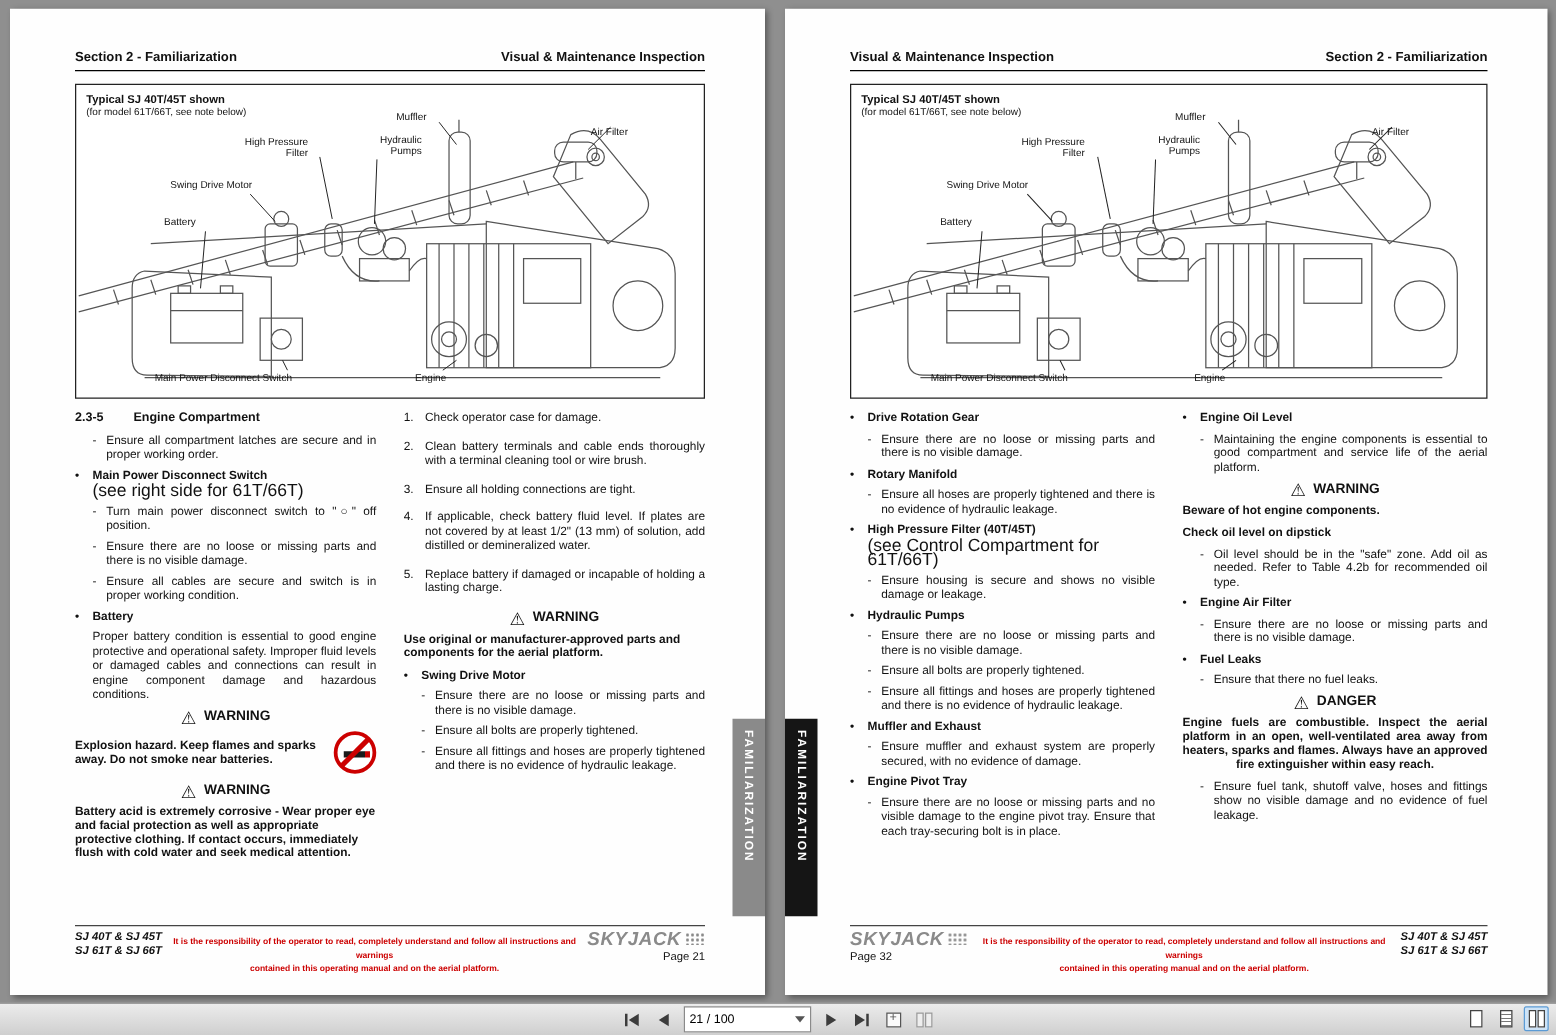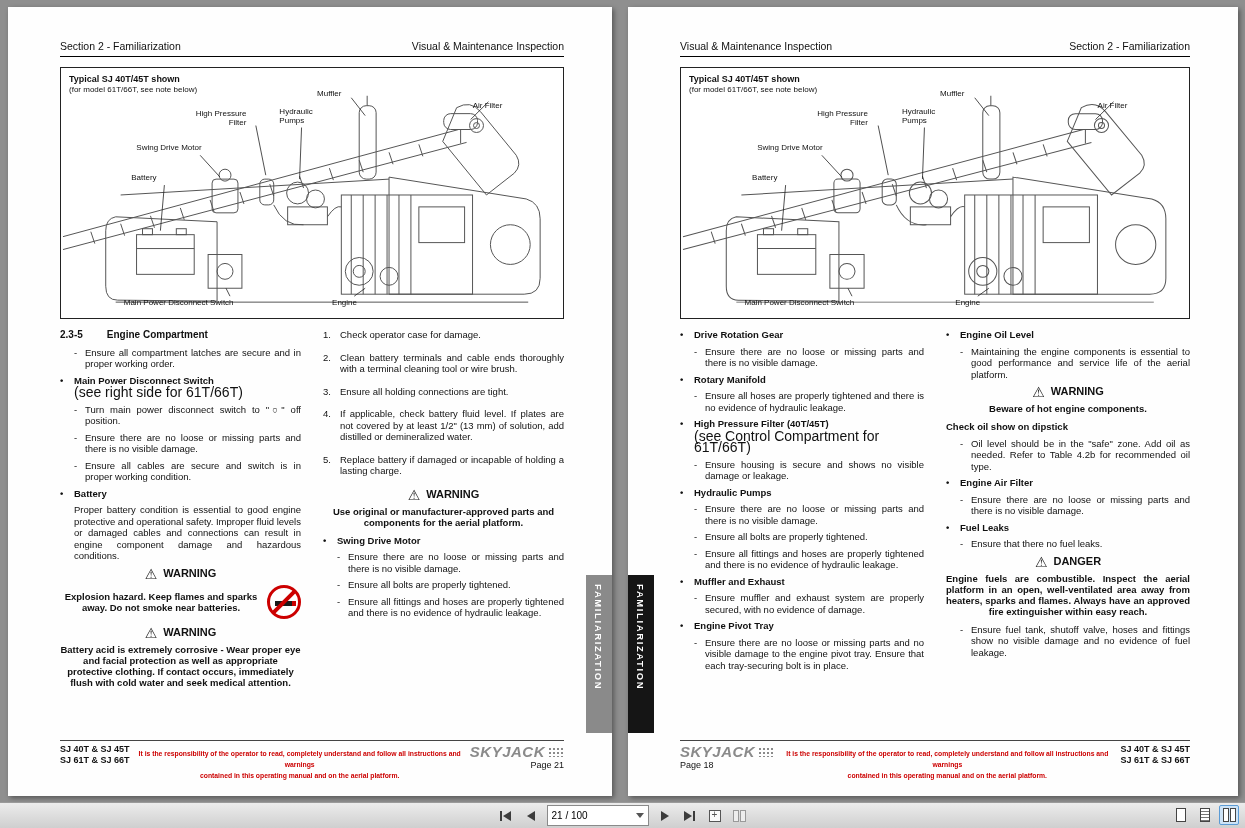--- a/index.html
+++ b/index.html
@@ -6,28 +6,28 @@
   html,body{width:1245px;height:828px;overflow:hidden}
   body{font-family:"Liberation Sans",sans-serif;background:#8f8f8f}
   #screen{position:relative;width:1245px;height:828px;background:#8f8f8f;overflow:hidden}
 
   
   .page{position:absolute;top:7px;height:789px;background:#fefefe;box-shadow:2px 2px 5px rgba(0,0,0,.4);color:#111}
   .page.left{left:8px;width:604px}
   .page.right{left:628px;width:610px}
 
   .page-header{position:absolute;left:52px;right:48px;top:33px;display:flex;justify-content:space-between;
-    font-size:10.5px;font-weight:normal;border-bottom:1.8px solid #000;padding-bottom:4px}
+    font-size:10.5px;font-weight:bold;border-bottom:1.8px solid #000;padding-bottom:4px}
 
   
   .diagram-box{position:absolute;left:52px;right:48px;top:60px;height:252px;border:1px solid #222;background:#fff}
   .diag-title{position:absolute;left:8px;top:6px;font-size:9px;font-weight:bold;z-index:2}
   .diag-sub{position:absolute;left:8px;top:17px;font-size:8px;z-index:2}
   .diag-art{position:absolute;left:0;top:0;width:100%;height:100%}
-  .dlabel{position:absolute;font-size:8px;line-height:9px;text-align:left;white-space:nowrap;z-index:2}
+  .dlabel{position:absolute;font-size:8px;line-height:9px;text-align:right;white-space:nowrap;z-index:2}
   .dlabel.wrap{white-space:normal}
   .l-muffler{left:51%;top:8.5%}
   .l-air{left:82%;top:13%}
   .l-hpf{left:23%;top:16.5%;width:70px;text-align:right}
   .l-pumps{left:43.5%;top:15.5%;width:58px}
   .l-swing{left:15%;top:30%}
   .l-battery{left:14%;top:42%}
   .l-mpds{left:12.5%;top:92%}
   .l-engine{left:54%;top:92%}
 
@@ -43,40 +43,40 @@
   .dash .marker{width:11px;flex:none}
   .dash .dtxt{flex:1;text-align:justify}
   .para{padding-left:14px;text-align:justify}
   .boldpara{font-weight:bold;margin-top:7px}
   .num{display:flex;margin-bottom:11px}
   .num .nmarker{width:17px;flex:none}
   .num .ntxt{flex:1;text-align:justify}
   .warnbox{margin:4px 0 7px}
   .warnhead{display:flex;justify-content:center;align-items:center;gap:6px;font-weight:bold;font-size:11px;margin:5px 0 4px}
   .tri{font-size:14px;line-height:14px;font-weight:normal}
-  .warntext{font-weight:bold;text-align:center;line-height:11px}
+  .warntext{font-weight:bold;text-align:left;line-height:11px}
   .danger .warntext{text-align:justify;text-align-last:center}
   .warnrow{display:flex;align-items:center;gap:5px}
   .warnrow .warntext{flex:1}
   .nosmoke{position:relative;flex:none;width:34px;height:34px;border:3px solid #cc0000;border-radius:50%;display:inline-block;background:#fff}
   .nosmoke .cig{position:absolute;left:5px;top:13px;width:17px;height:5px;background:#1a1a1a}
   .nosmoke .cig::after{content:"";position:absolute;right:-4px;top:0;width:4px;height:5px;background:#cc0000}
   .nosmoke .bar{position:absolute;left:-2px;top:12px;width:32px;height:4px;background:#cc0000;transform:rotate(-45deg)}
 
   
   .side-tab{position:absolute;top:568px;width:26px;height:158px;color:#fff;z-index:3}
   .page.left .side-tab{right:0;background:#8a8a8a}
   .page.right .side-tab{left:0;background:#151515}
   .side-tab span{position:absolute;left:18px;top:9px;transform:rotate(90deg);transform-origin:0 0;
     white-space:nowrap;font-size:9.5px;font-weight:bold;letter-spacing:1.6px}
 
   
   .page-footer{position:absolute;left:52px;right:48px;top:733px;border-top:1px solid #444;padding-top:3px}
   .footer-row{display:flex;align-items:flex-start;gap:8px}
-  .models{font-size:9px;font-weight:bold;line-height:11px;flex:none}
+  .models{font-size:9px;font-weight:bold;font-style:italic;line-height:11px;flex:none}
   .models.rt{text-align:right}
   .disclaimer{flex:1;text-align:center;font-size:6.8px;font-weight:bold;color:#cc0000;line-height:11px;padding-top:4px}
   .logo-block{flex:none}
   .logo-block.rt{text-align:right}
   .skyjack-logo{font-size:15px;font-weight:bold;font-style:italic;color:#8a8a8a;letter-spacing:.5px;line-height:15px;white-space:nowrap}
   .logo-dots{display:inline-block;width:16px;height:10px;margin-left:3px;
     background:radial-gradient(circle,#8a8a8a 1px,transparent 1.3px);background-size:4px 4px}
   .pagenum{font-size:9px;font-weight:normal;margin-top:1px}
 
   
@@ -422,30 +422,30 @@
             <span class="dtxt">Ensure there are no loose or missing parts and no visible damage to the engine pivot tray. Ensure that each tray-securing bolt is in place.</span>
           </div>
         </div>
       <div class="col">
           <div class="blk bullet">
             <span class="marker">•</span>
             <span class="btxt">Engine Oil Level</span>
           </div>
           <div class="blk dash">
             <span class="marker">-</span>
-            <span class="dtxt">Maintaining the engine components is essential to good performance and service life of the aerial platform.</span>
+            <span class="dtxt">Maintaining the engine components is essential to good compartment and service life of the aerial platform.</span>
           </div>
           <div class="blk warnbox">
             <div class="warnhead">
               <span class="tri">⚠</span>
               <span class="wtitle">WARNING</span>
             </div>
             <div class="warntext">Beware of hot engine components.</div>
           </div>
-          <div class="blk boldpara">Check oil show on dipstick</div>
+          <div class="blk boldpara">Check oil level on dipstick</div>
           <div class="blk dash">
             <span class="marker">-</span>
             <span class="dtxt">Oil level should be in the "safe" zone. Add oil as needed. Refer to Table 4.2b for recommended oil type.</span>
           </div>
           <div class="blk bullet">
             <span class="marker">•</span>
             <span class="btxt">Engine Air Filter</span>
           </div>
           <div class="blk dash">
             <span class="marker">-</span>
@@ -474,21 +474,21 @@
     </div>
 
     <div class="side-tab">
       <span>FAMILIARIZATION</span>
     </div>
 
     <div class="page-footer">
       <div class="footer-row">
         <div class="logo-block">
           <div class="skyjack-logo"><span>SKYJACK</span><span class="logo-dots"></span></div>
-          <div class="pagenum">Page 18</div>
+          <div class="pagenum">Page 32</div>
         </div>
         <div class="disclaimer">
           <div>It is the responsibility of the operator to read, completely understand and follow all instructions and warnings</div>
           <div>contained in this operating manual and on the aerial platform.</div>
         </div>
         <div class="models rt">
           <div>SJ 40T &amp; SJ 45T</div>
           <div>SJ 61T &amp; SJ 66T</div>
         </div>
       </div>

